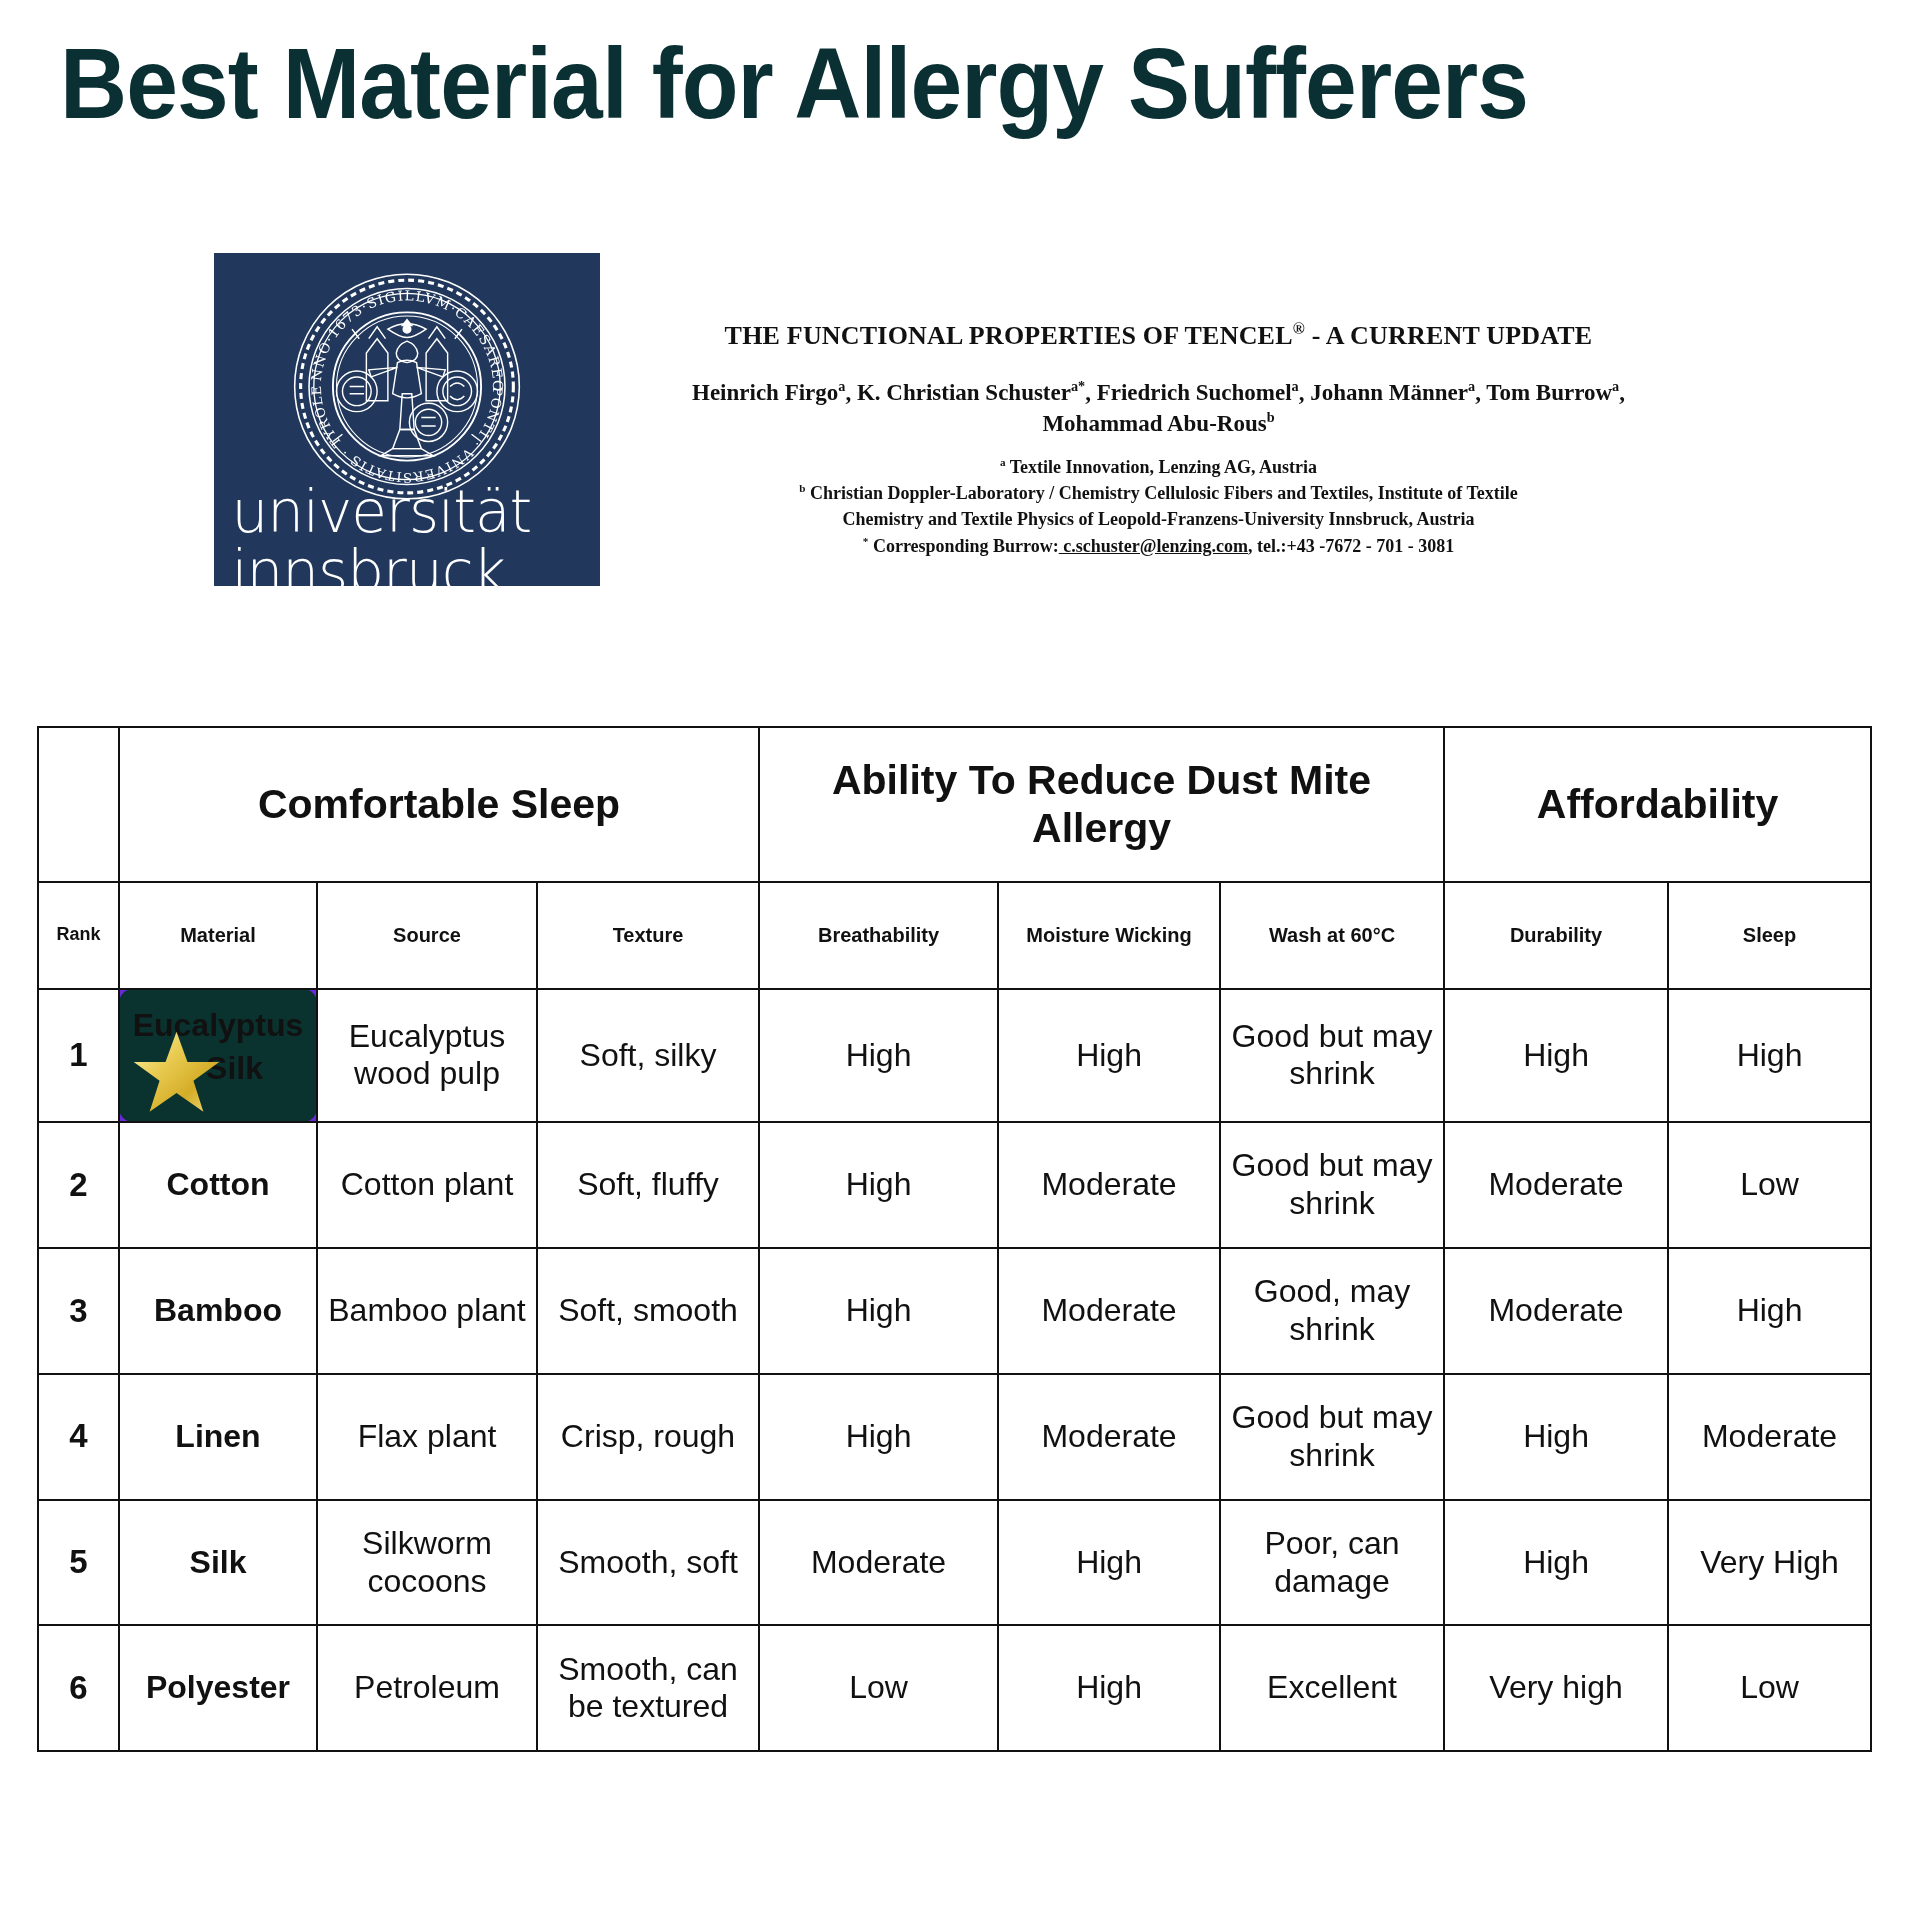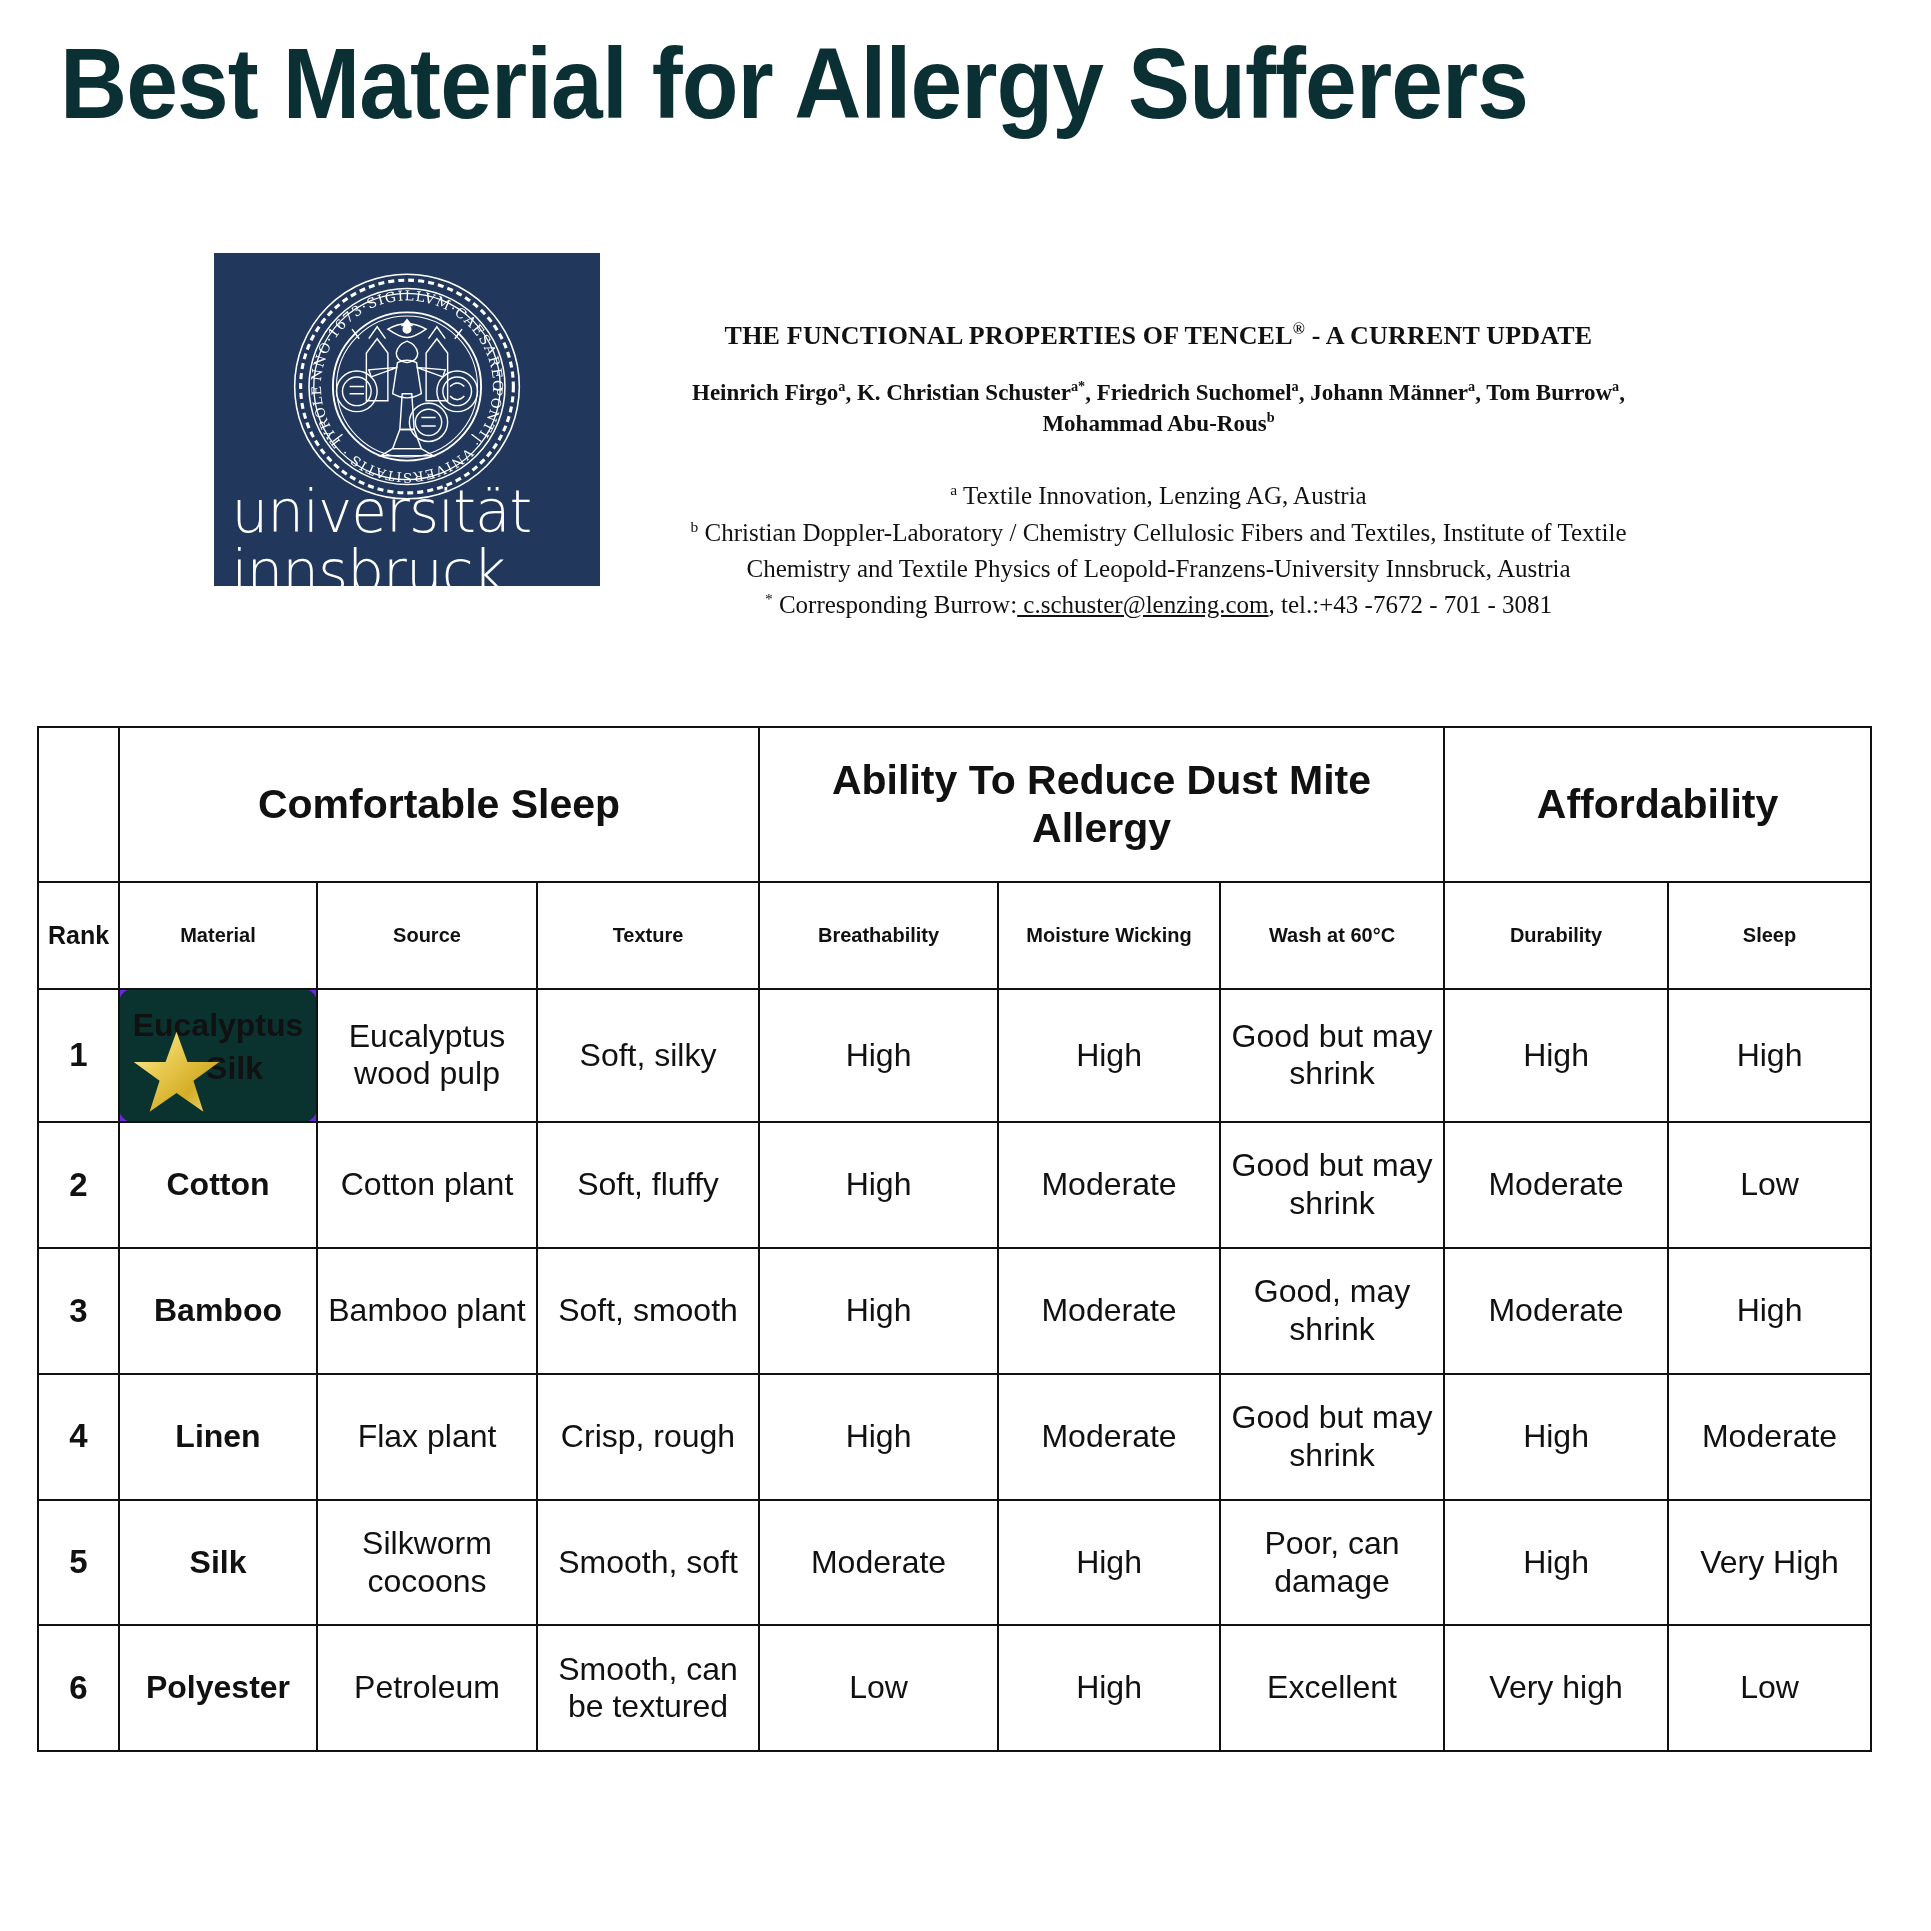--- a/index.html
+++ b/index.html
@@ -85,23 +85,24 @@
     letter-spacing:0.2px;
     line-height:1.25;
   }
   #paper-authors{
     margin-top:25px;
     font-weight:bold;
     font-size:23px;
     line-height:1.35;
   }
   #paper-affils{
-    margin-top:39px;
-    font-size:25px;
+    margin-top:15px;
+    font-size:18px;
     line-height:1.45;
+    font-weight:bold;
   }
   sup{font-size:.62em; vertical-align:super;}
   .email{ text-decoration:underline; }
 
   
   #matrix{
     position:absolute;
     left:37px; top:726px;
     width:1811px;
     border-collapse:collapse;
@@ -123,21 +124,21 @@
     line-height:1.18;
     height:145px;
   }
   .col-head{
     font-size:20px;
     font-weight:bold;
     line-height:1.2;
     height:97px;
   }
   .rank-head{
-    font-size:25px;
+    font-size:18px;
     font-weight:bold;
     vertical-align:bottom;
     padding-bottom:13.5px;
     margin-left:42px;
   }
   .cell{
     font-size:32px;
     line-height:1.18;
     height:116px;
   }

